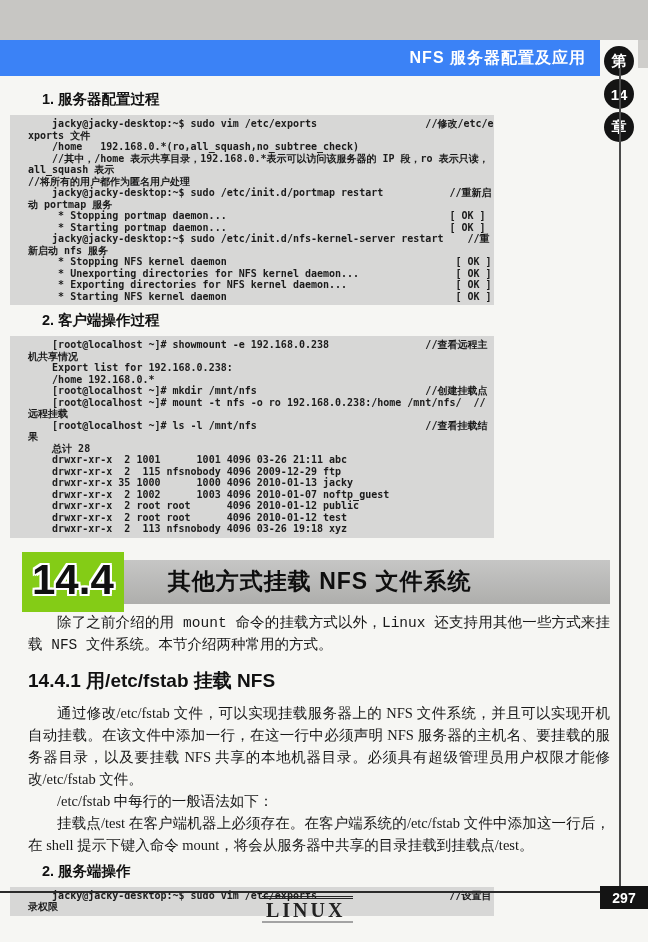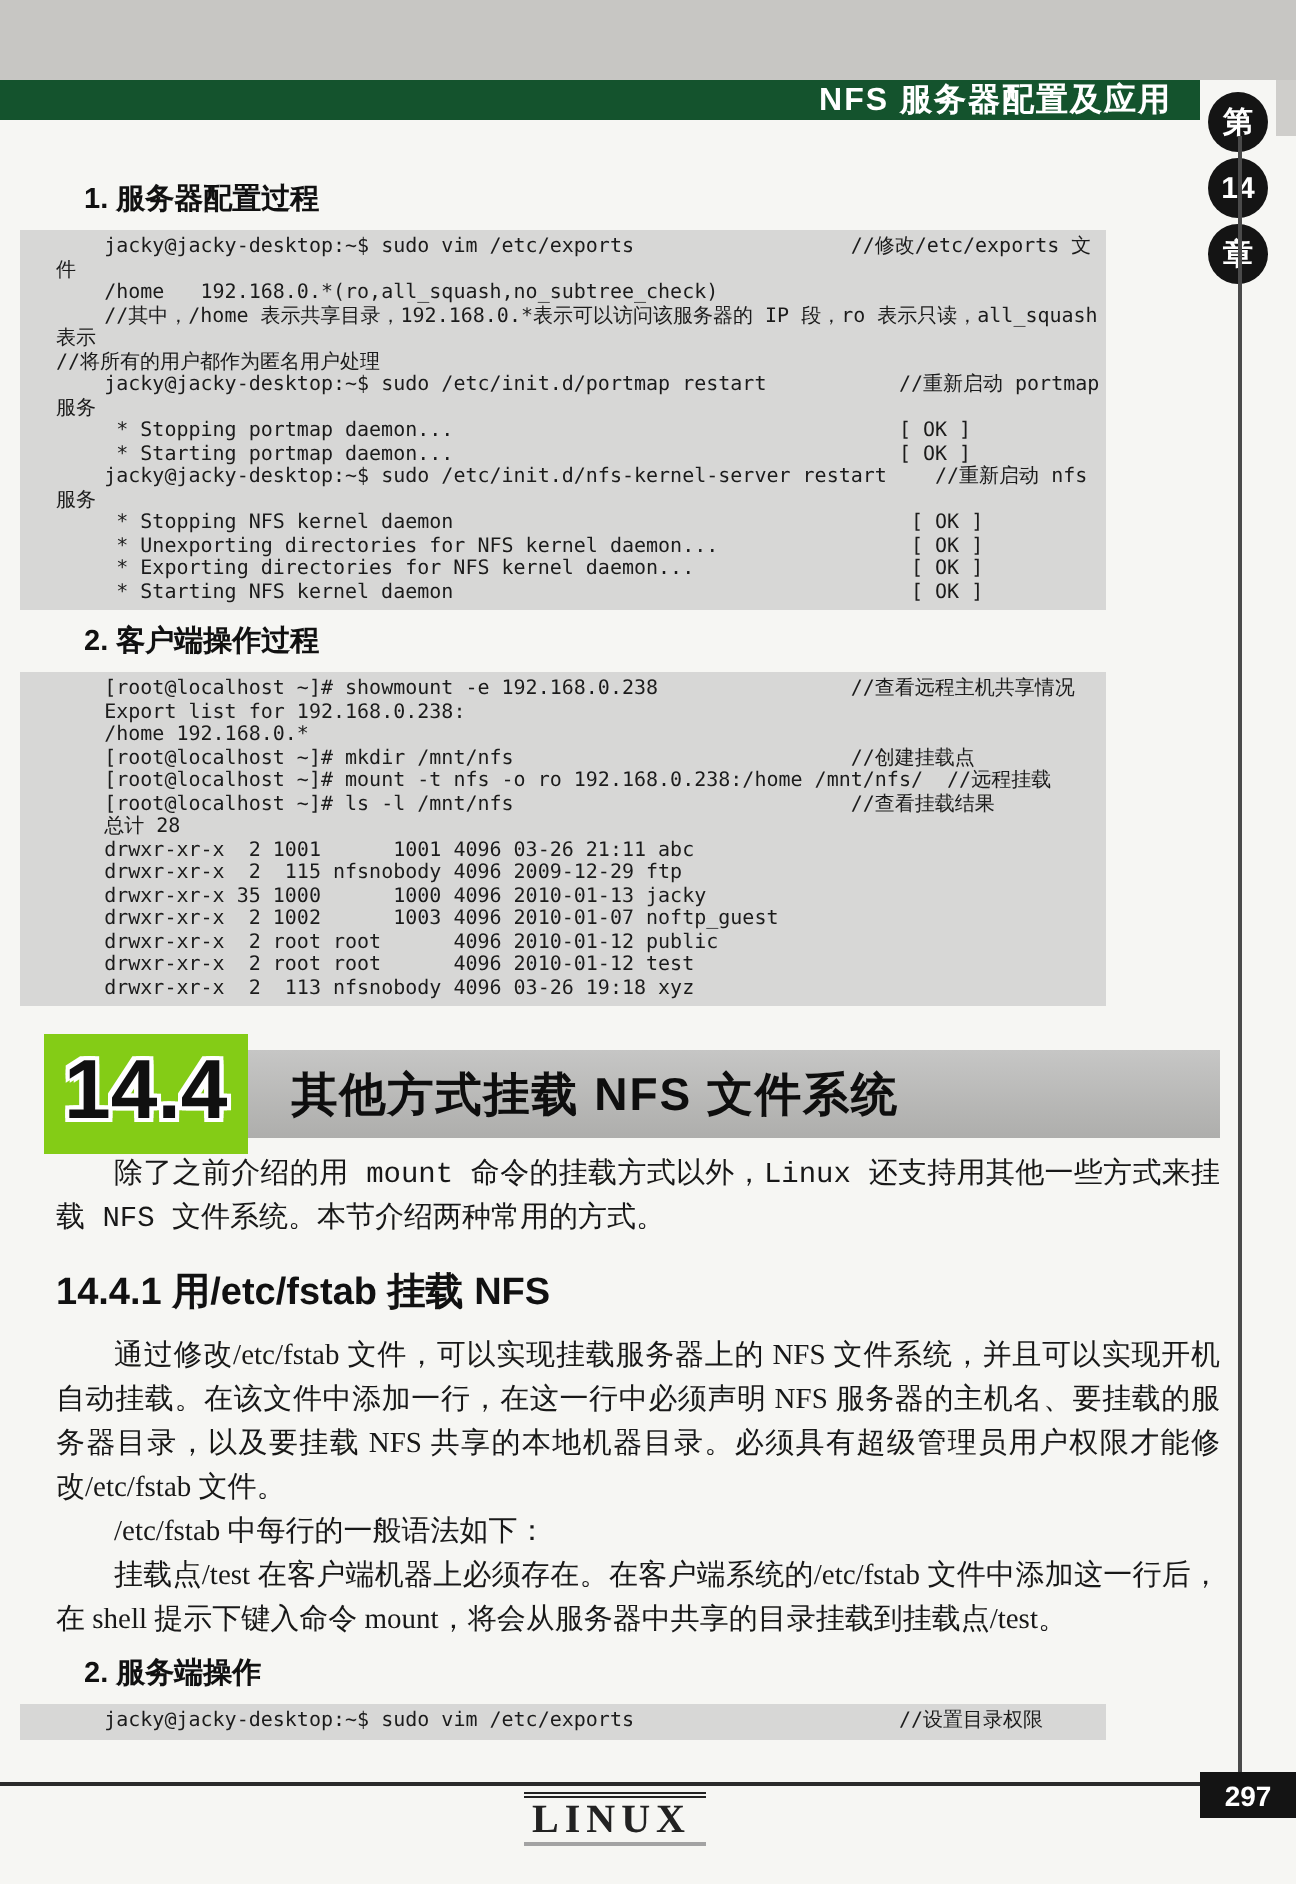--- a/index.html
+++ b/index.html
@@ -8,22 +8,22 @@
     background:#f6f6f3;
     font-family:"Liberation Serif", serif;
     color:#1c1c1c;
   }
   
   .scan-strip{position:absolute;left:0;top:0;width:648px;height:40px;background:#c7c6c3;}
   .scan-strip-r{position:absolute;right:0;top:40px;width:10px;height:28px;background:#cfcecb;}
 
   
   .header-bar{
-    position:absolute;left:0;top:40px;width:600px;height:20px;
-    background:#14532d;color:#fff;
+    position:absolute;left:0;top:40px;width:600px;height:36px;
+    background:#3b82f6;color:#fff;
     display:flex;align-items:center;justify-content:flex-end;
     font-family:"Liberation Sans",sans-serif;font-weight:bold;font-size:16px;
     padding-right:14px;box-sizing:border-box;letter-spacing:1px;
   }
   .chapter-tab{position:absolute;left:602px;top:46px;width:34px;display:flex;flex-direction:column;gap:3px;align-items:center;}
   .chapter-tab .dot{
     width:30px;height:30px;border-radius:50%;background:#141414;color:#fff;
     display:flex;align-items:center;justify-content:center;
     font-family:"Liberation Sans",sans-serif;font-weight:bold;font-size:15px;
   }
@@ -34,38 +34,38 @@
 
   h2.sec-head{
     font-family:"Liberation Sans",sans-serif;font-size:21px;font-weight:bold;
     margin:0 0 10px 0;color:#111;letter-spacing:0.5px;
   }
   .num-sub{
     font-family:"Liberation Sans",sans-serif;font-size:14.5px;font-weight:bold;
     margin:6px 0 6px 14px;color:#111;
   }
   pre.code{
-    margin:0 0 0 -18px;padding:3px 0 3px 18px;width:543px;box-sizing:border-box;
+    margin:0 0 0 -18px;padding:3px 0 3px 18px;width:484px;box-sizing:border-box;
     background:#d7d7d6;color:#1b1b1b;
     font-family:"DejaVu Sans Mono","Liberation Mono",monospace;
-    font-size:10px;line-height:11.5px;white-space:pre-wrap;word-break:break-all;
+    font-size:10px;line-height:11.5px;white-space:pre-wrap;word-break:break-all;font-weight:bold;
   }
   pre.code.single{margin-top:2px;margin-bottom:4px;}
 
   
   .banner{display:flex;align-items:center;margin:14px 0 0 -6px;height:60px;}
   .banner .num{
     background:#84cc16;color:#101010;
     font-family:"Liberation Sans",sans-serif;font-weight:bold;font-size:42px;
     padding:2px 10px 6px 10px;line-height:52px;
     text-shadow:-2px -2px 0 #fff,2px -2px 0 #fff,-2px 2px 0 #fff,2px 2px 0 #fff,0 -2px 0 #fff,0 2px 0 #fff,-2px 0 0 #fff,2px 0 0 #fff;
   }
   .banner .title{
     flex:1;height:44px;background:linear-gradient(180deg,#c6c6c5,#aeaeac);
-    display:flex;align-items:center;padding-left:22px;
+    display:flex;align-items:center;padding-left:44px;
     font-family:"Liberation Sans",sans-serif;font-weight:bold;font-size:23px;color:#0e0e0e;
     letter-spacing:1px;
   }
 
   p.body{
     margin:0;font-size:14.5px;line-height:22px;text-align:justify;
     text-indent:2em;color:#181818;
   }
   .mt10{margin-top:10px;font-family:Liberation Mono, monospace;}
   h3.sub-head{

